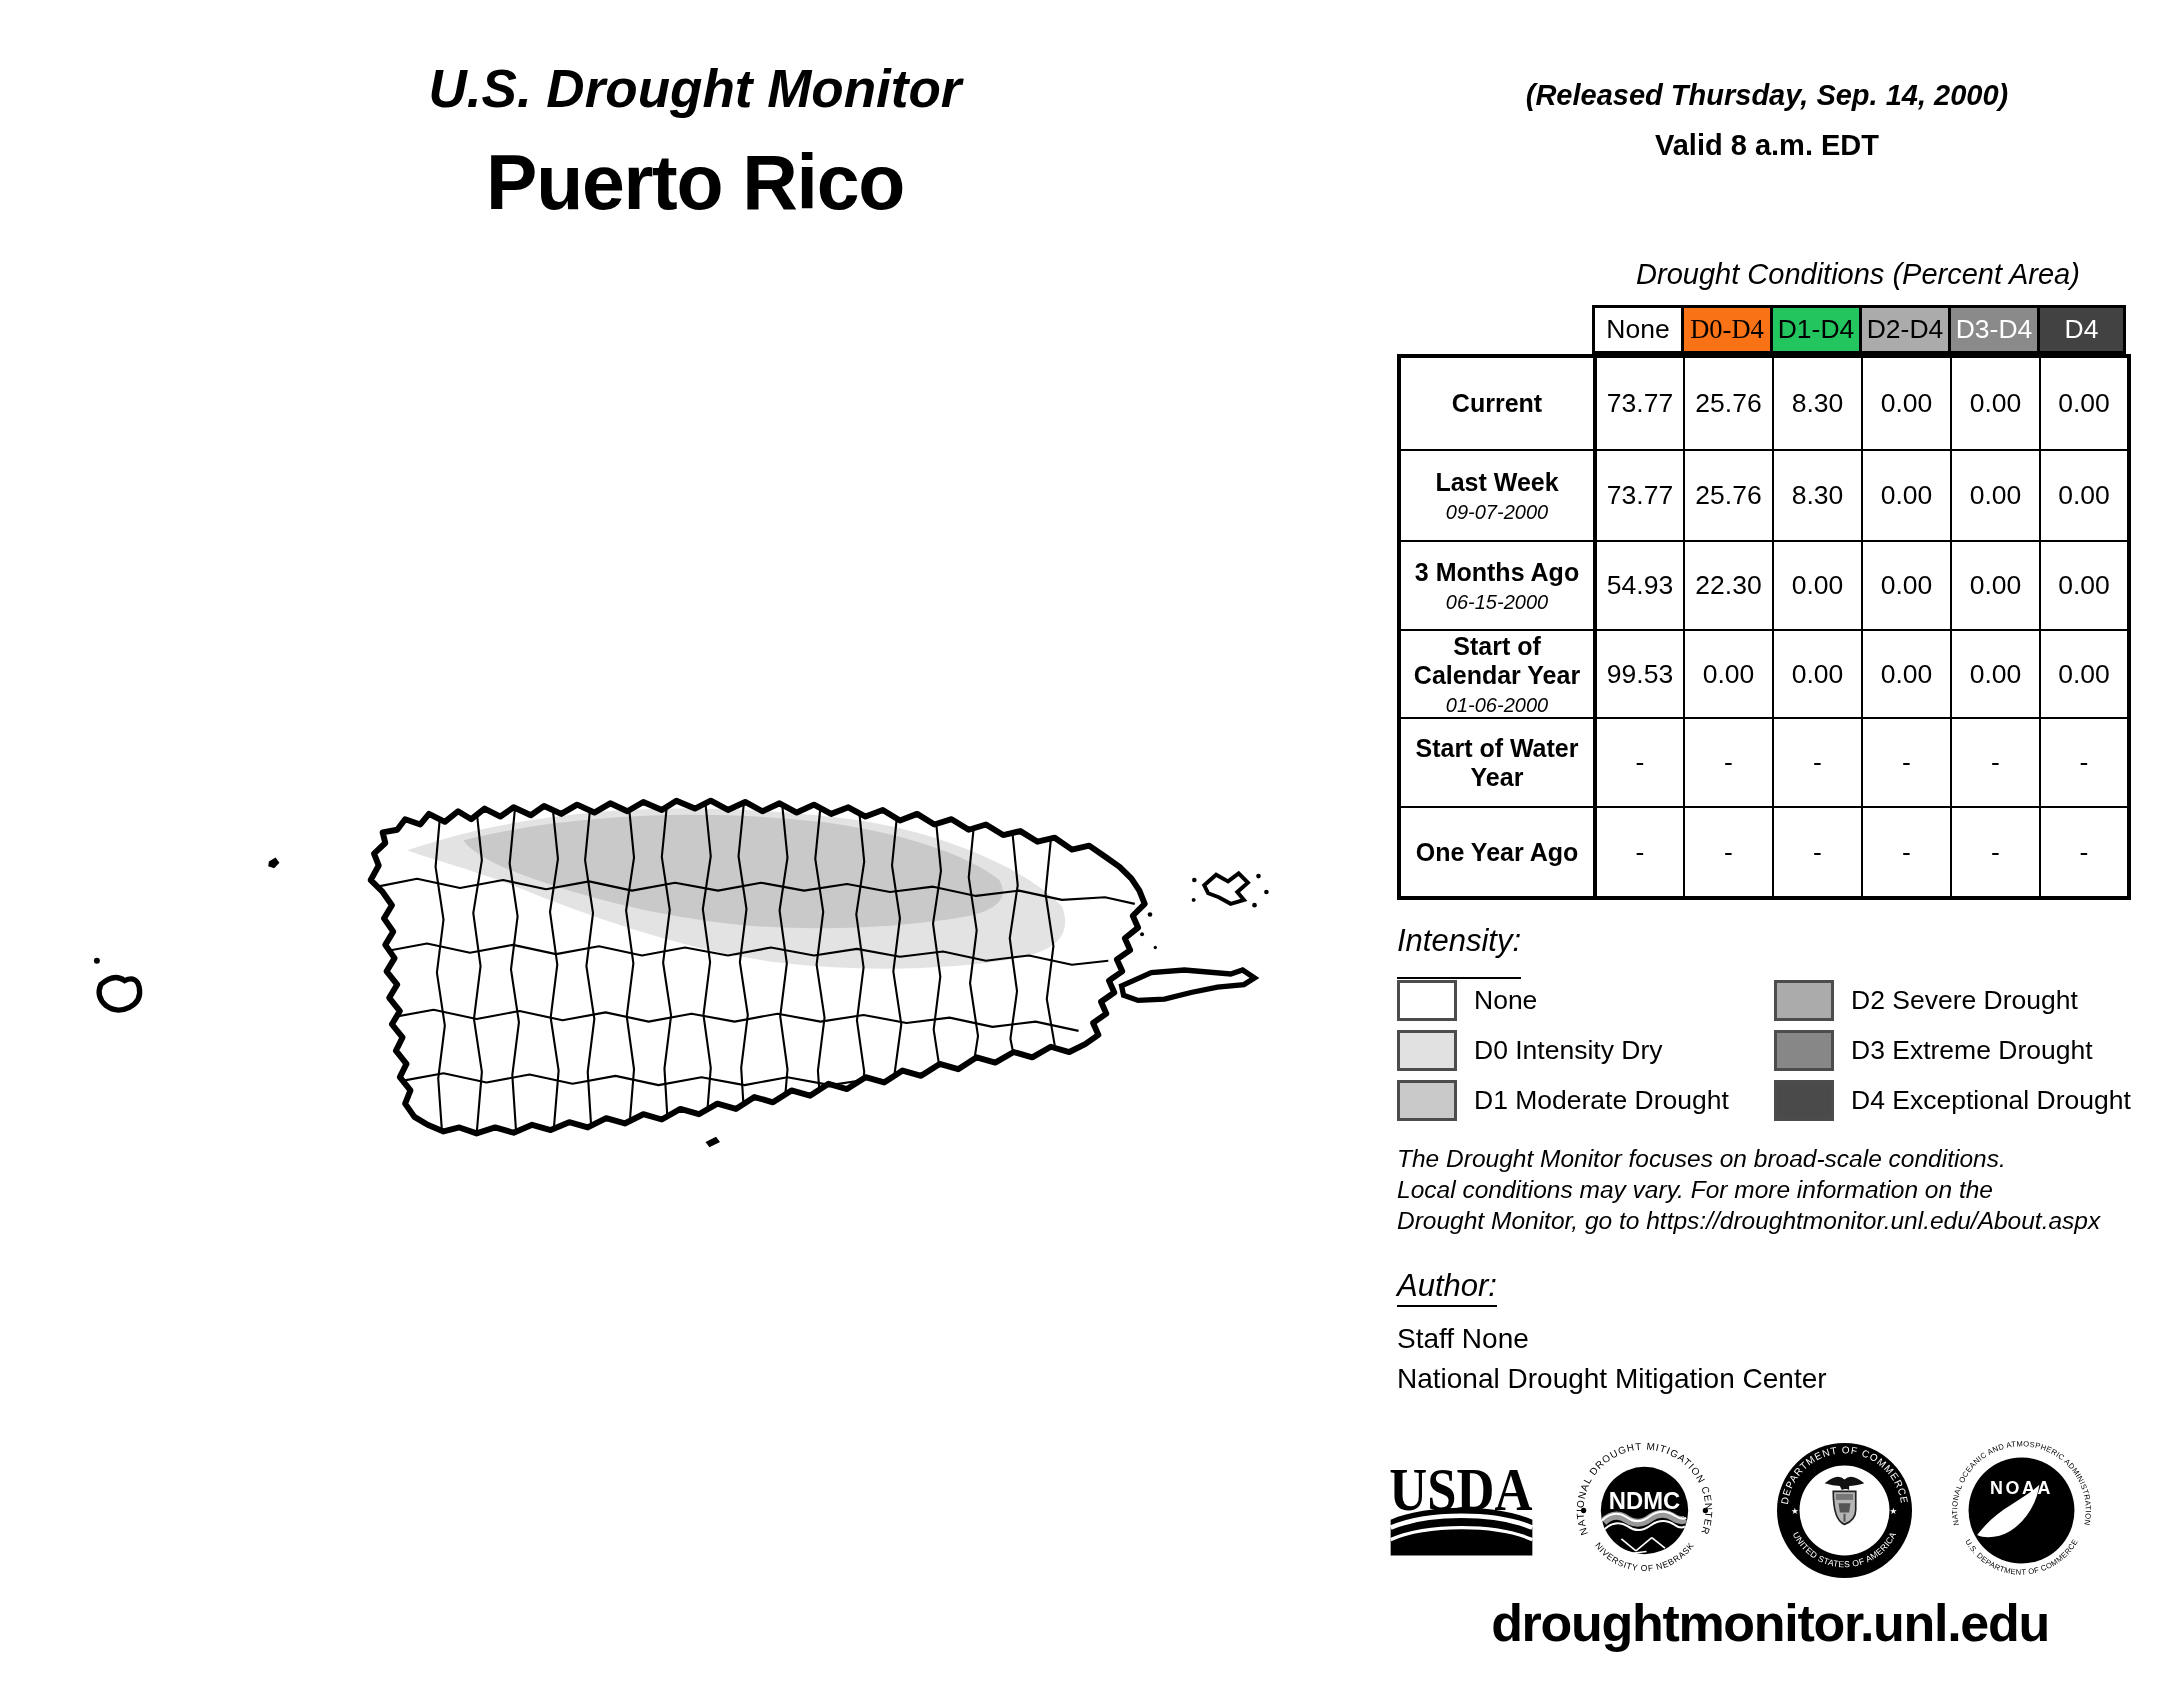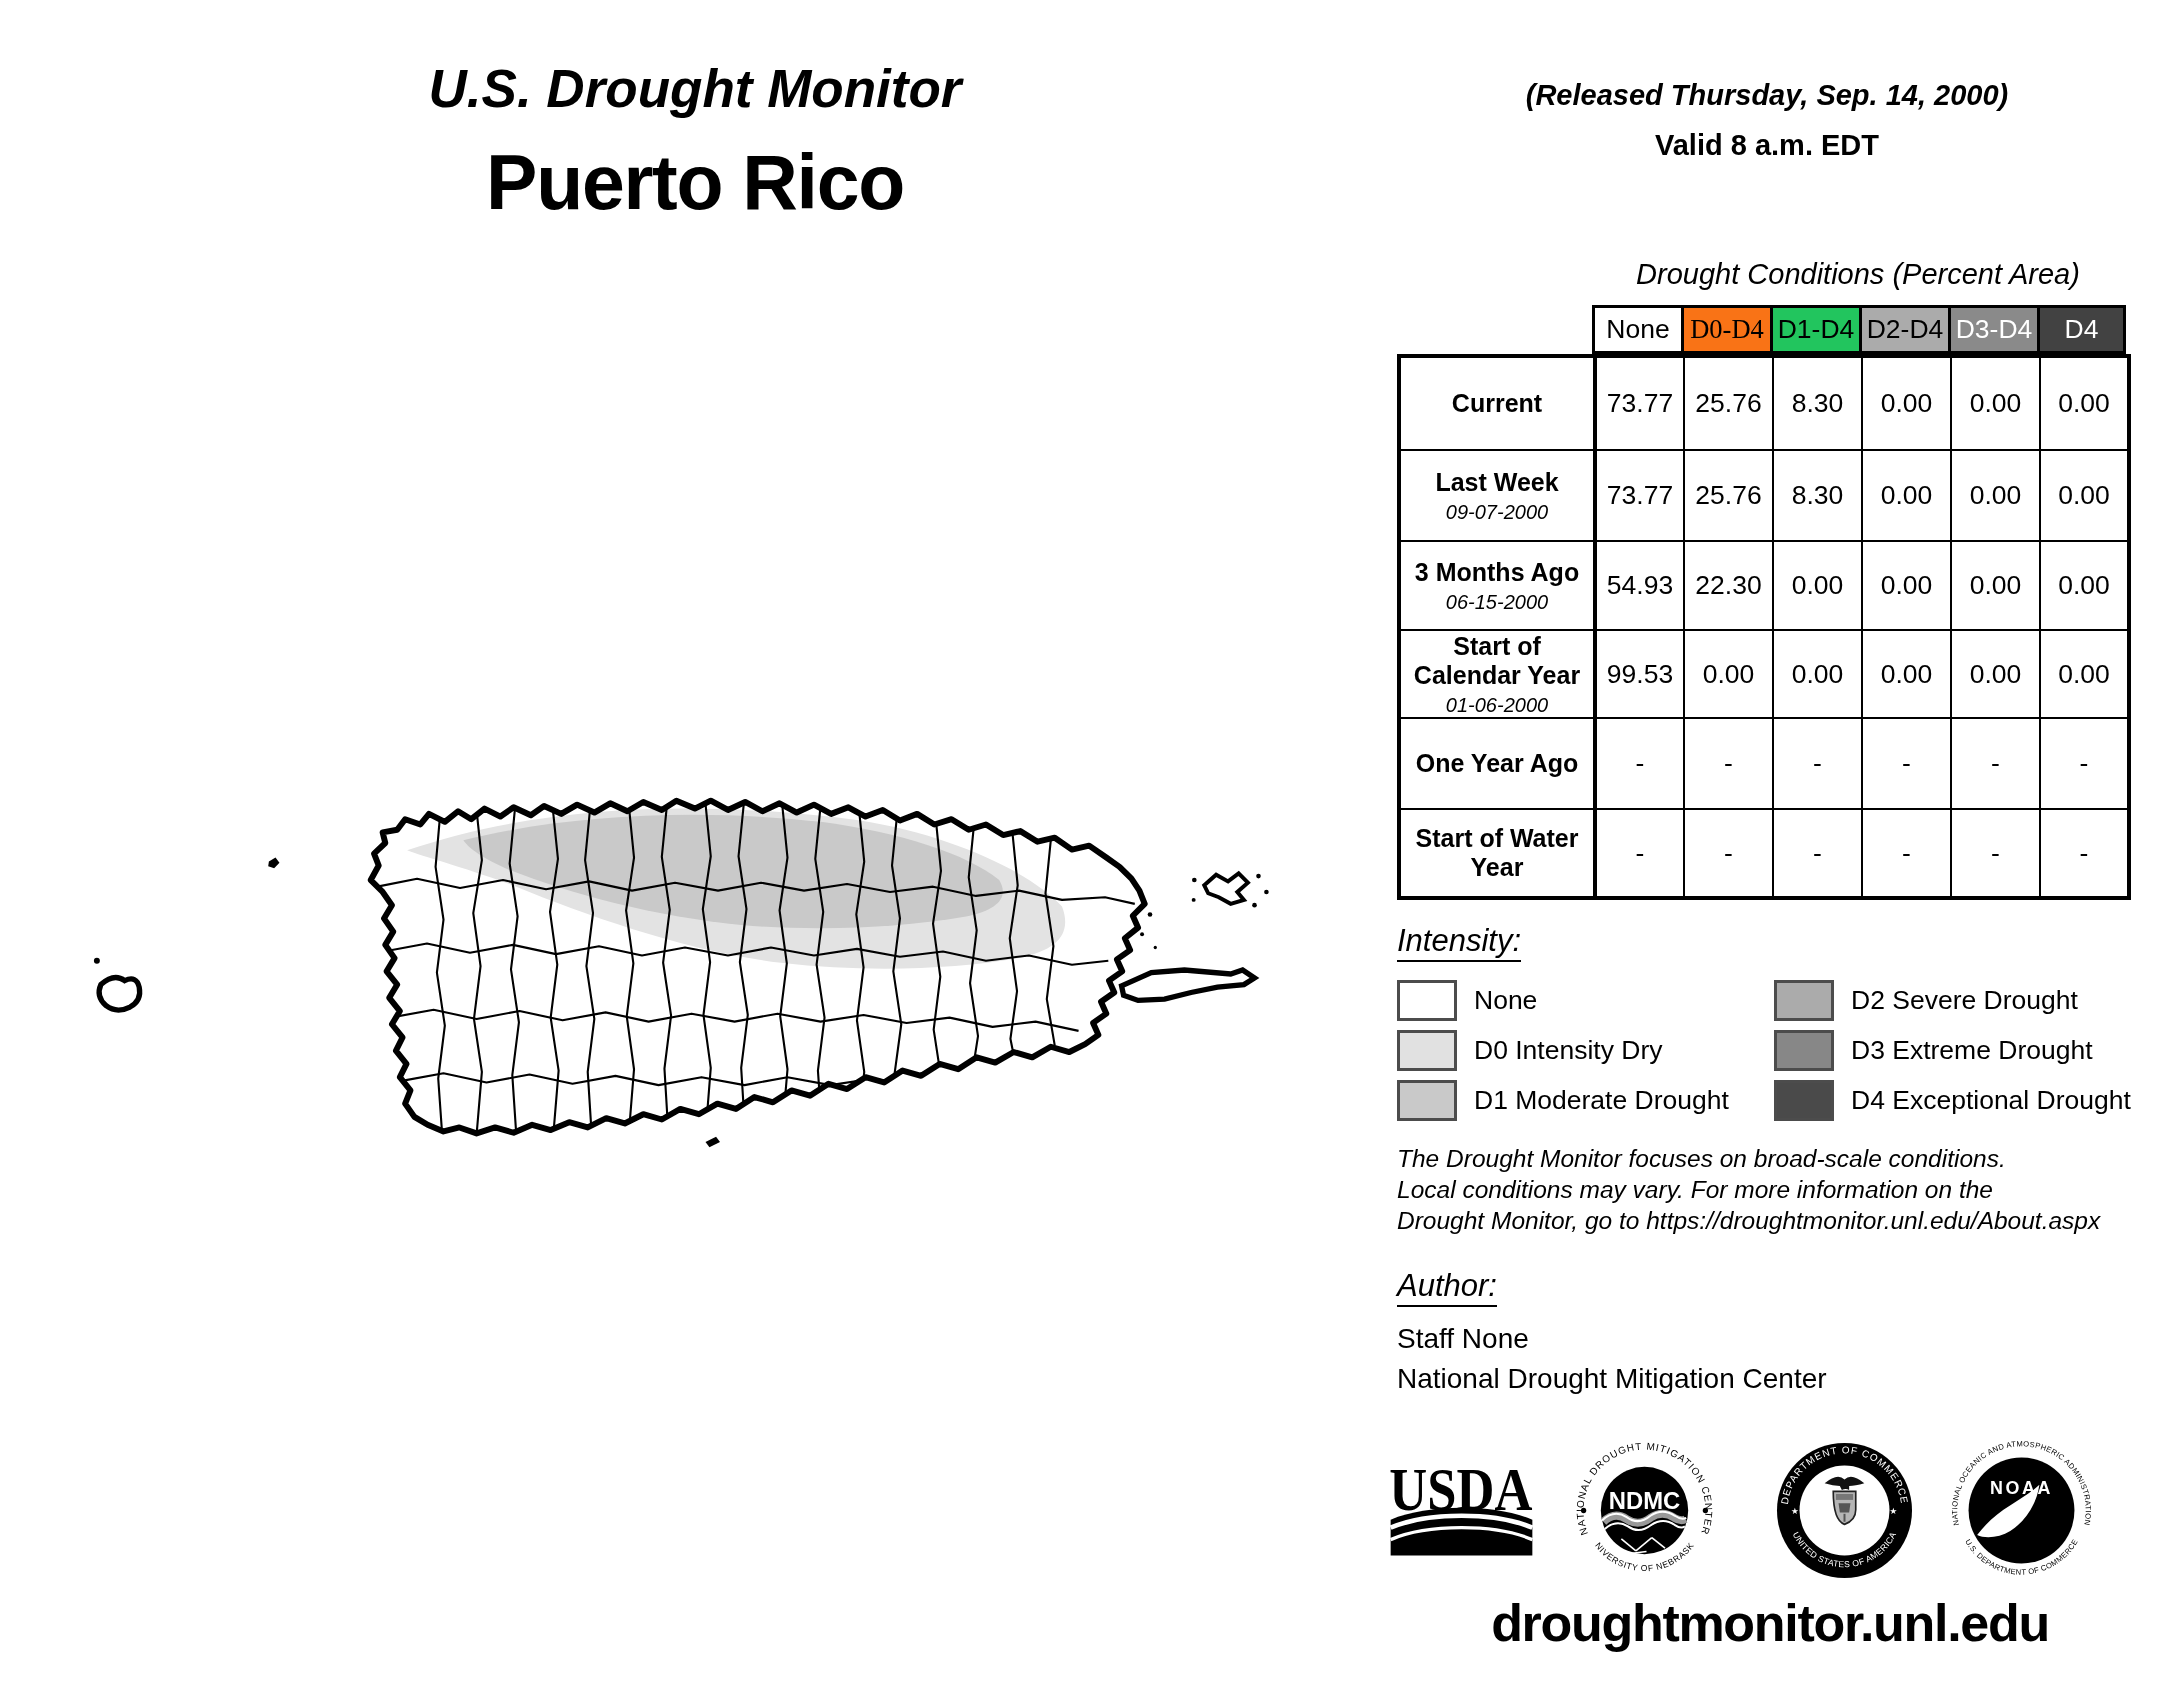--- a/index.html
+++ b/index.html
@@ -38,21 +38,21 @@
   #dm-table tr:first-child td { border-top:4.6px solid #000; }
   #dm-table tr:last-child td { border-bottom:4.6px solid #000; }
   #dm-table td:last-child { border-right:4.6px solid #000; }
   #dm-table td.rowlabel + td { border-left:4px solid #000; }
   .rl-main { font-size:25px; font-weight:700; line-height:29px; }
   .rl-sub  { font-size:20px; font-style:italic; margin-top:4px; }
   .val { font-size:26.5px; }
 
   
   #legend-title { left:1397px; top:923px; font-size:31px; font-style:italic;
-                  border-bottom:2.6px solid #000; padding-bottom:1px; display:inline-block; }
+                  border-bottom:2.6px solid #000; padding-bottom:18px; display:inline-block; }
   #legend-left  { left:1397px; top:978px; }
   #legend-right { left:1774px; top:978px; }
   .leg-row { display:flex; align-items:center; height:44px; margin-bottom:6px; }
   .leg-swatch { width:60px; height:41px; border:3.3px solid #4c4c4c; flex:0 0 auto; }
   .leg-label { font-size:26.5px; margin-left:17px; white-space:nowrap; }
 
   
   #disclaimer { left:1397px; top:1143px; width:827px; font-size:24.5px;
                 font-style:italic; line-height:31px; }
   #author-heading { left:1397px; top:1268px; font-size:31px; font-style:italic;
@@ -143,34 +143,34 @@
             <div class="rl-main">Start of Calendar Year</div>
             <div class="rl-sub">01-06-2000</div>
           </td>
           <td class="val">99.53</td>
           <td class="val">0.00</td>
           <td class="val">0.00</td>
           <td class="val">0.00</td>
           <td class="val">0.00</td>
           <td class="val">0.00</td>
         </tr>
+        <tr style="height: 89px;">
+          <td class="rowlabel">
+            <div class="rl-main">Start of Water Year</div>
+          </td>
+          <td class="val">-</td>
+          <td class="val">-</td>
+          <td class="val">-</td>
+          <td class="val">-</td>
+          <td class="val">-</td>
+          <td class="val">-</td>
+        </tr>
         <tr style="height: 91px;">
           <td class="rowlabel">
             <div class="rl-main">One Year Ago</div>
-          </td>
-          <td class="val">-</td>
-          <td class="val">-</td>
-          <td class="val">-</td>
-          <td class="val">-</td>
-          <td class="val">-</td>
-          <td class="val">-</td>
-        </tr>
-        <tr style="height: 89px;">
-          <td class="rowlabel">
-            <div class="rl-main">Start of Water Year</div>
           </td>
           <td class="val">-</td>
           <td class="val">-</td>
           <td class="val">-</td>
           <td class="val">-</td>
           <td class="val">-</td>
           <td class="val">-</td>
         </tr>
       </tbody>
   </table>

